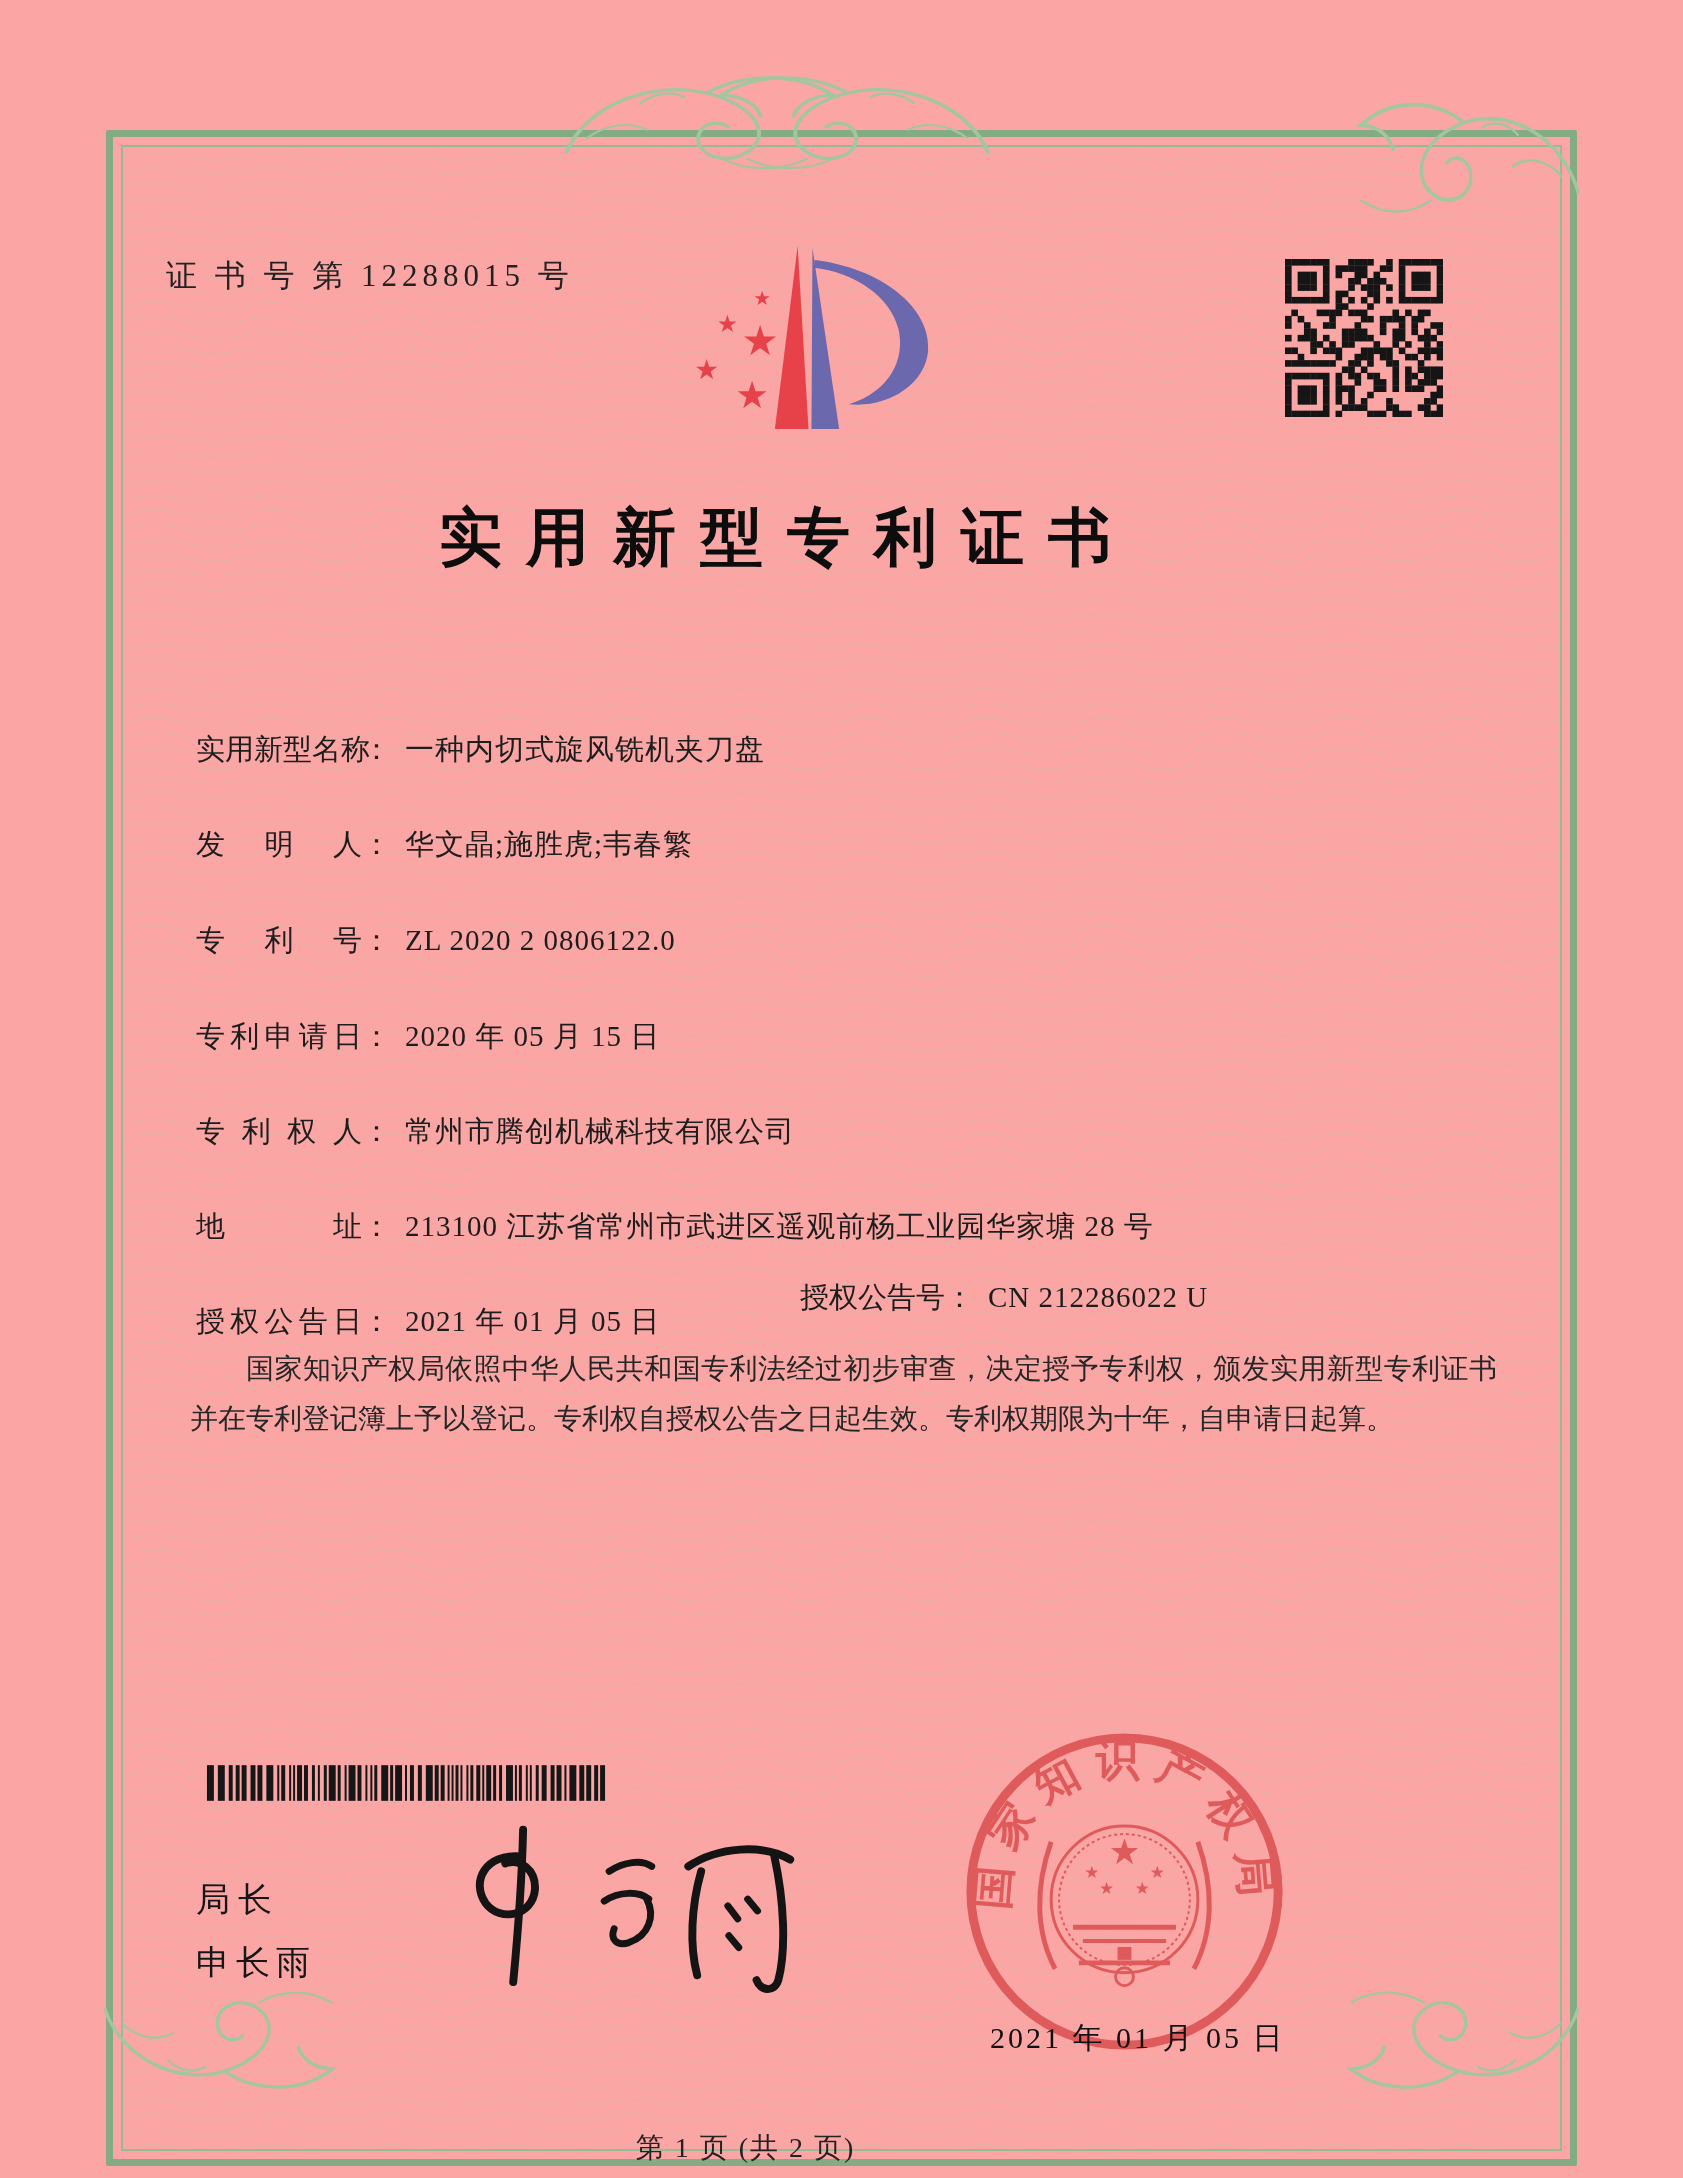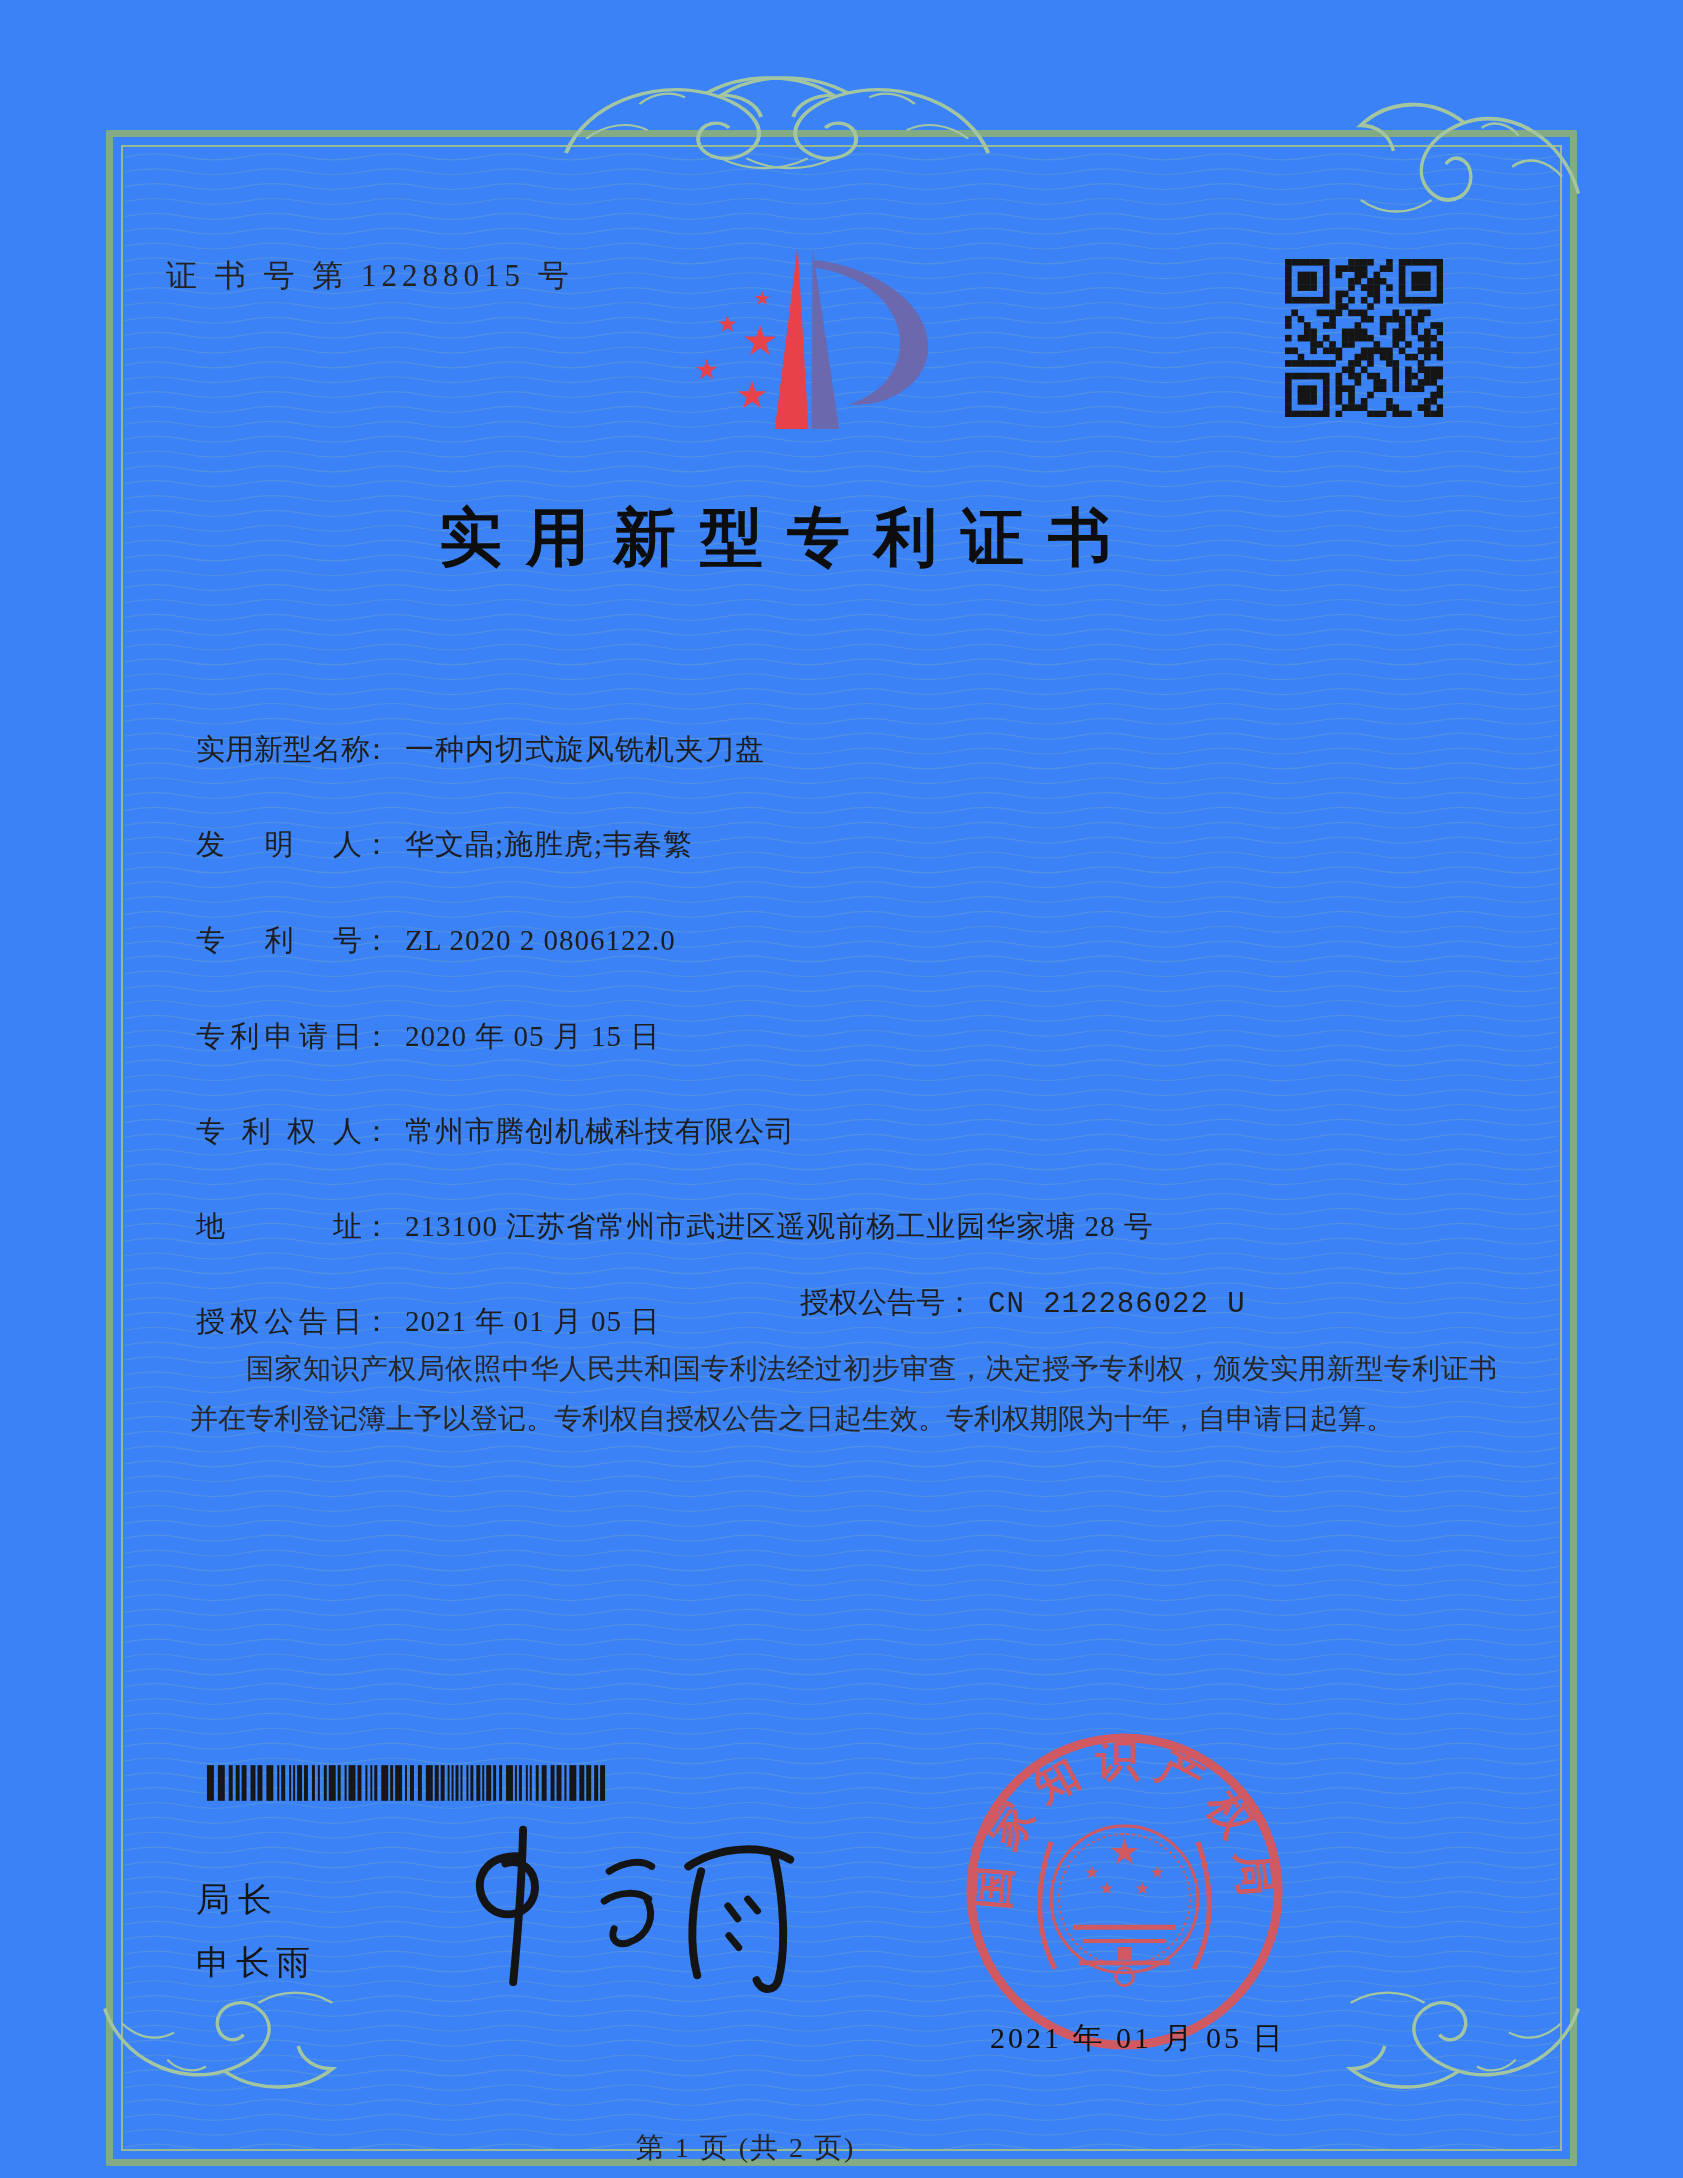--- a/index.html
+++ b/index.html
@@ -1,38 +1,38 @@
 <!DOCTYPE html>
 <html><head>
 <meta charset="utf-8">
 <style>
   html,body{margin:0;padding:0;background:#e9e9e6;}
   .page{
     position:relative;width:1683px;height:2178px;margin:0 auto;
-    background:#3b82f6;overflow:hidden;
+    background:#fca5a5;overflow:hidden;
     font-family:"Liberation Serif","DejaVu Serif",serif;color:#1d1d1d;
   }
   svg{display:block;}
   
   .frame-outer{position:absolute;left:106px;top:130px;right:106px;bottom:12px;
     border:7px solid #84ac84;border-radius:2px;}
   .frame-inner{position:absolute;left:121px;top:145px;right:121px;bottom:27px;
     border:2px solid #95ba95;}
   .waves{position:absolute;left:125px;top:149px;pointer-events:none;opacity:.55;}
   .flourishes{position:absolute;left:0;top:0;pointer-events:none;}
   .cert-no{position:absolute;left:166px;top:255px;font-size:31px;letter-spacing:5px;color:#222;}
   .logo{position:absolute;left:683px;top:238px;}
   .qr{position:absolute;left:1285px;top:259px;}
   .title{position:absolute;left:188px;top:495px;width:1198px;margin:0;
     text-align:center;font-size:63px;font-weight:bold;letter-spacing:24px;color:#0d0d0d;}
   .row{position:absolute;left:196px;width:1317px;font-size:29px;line-height:40px;white-space:nowrap;}
   .flabel{display:inline-block;width:166px;text-align:justify;text-align-last:justify;vertical-align:bottom;margin-top:24px;}
   .colon{display:inline-block;margin-right:14px;}
   .fvalue{letter-spacing:1px;}
-  .pair2{position:absolute;left:604px;top:8px;font-family:Liberation Mono, monospace;}
+  .pair2{position:absolute;left:604px;top:0;}
   .pair2 .flabel2{display:inline-block;}
   .body-text{position:absolute;left:190px;top:1346px;width:1307px;
     font-size:28px;line-height:50px;text-align:justify;color:#262626;font-family:Liberation Mono, monospace;}
   .body-text p{margin:0;text-indent:2em;}
   .barcode{position:absolute;left:203px;top:1765px;}
   .director-title{position:absolute;left:196px;top:1877px;font-size:34px;letter-spacing:8px;
     font-family:Liberation Sans, sans-serif;color:#161616;}
   .director-name{position:absolute;left:196px;top:1940px;font-size:34px;letter-spacing:6px;
     font-family:"Liberation Sans","DejaVu Sans",sans-serif;color:#161616;}
   .signature{position:absolute;left:426px;top:1812px;}

